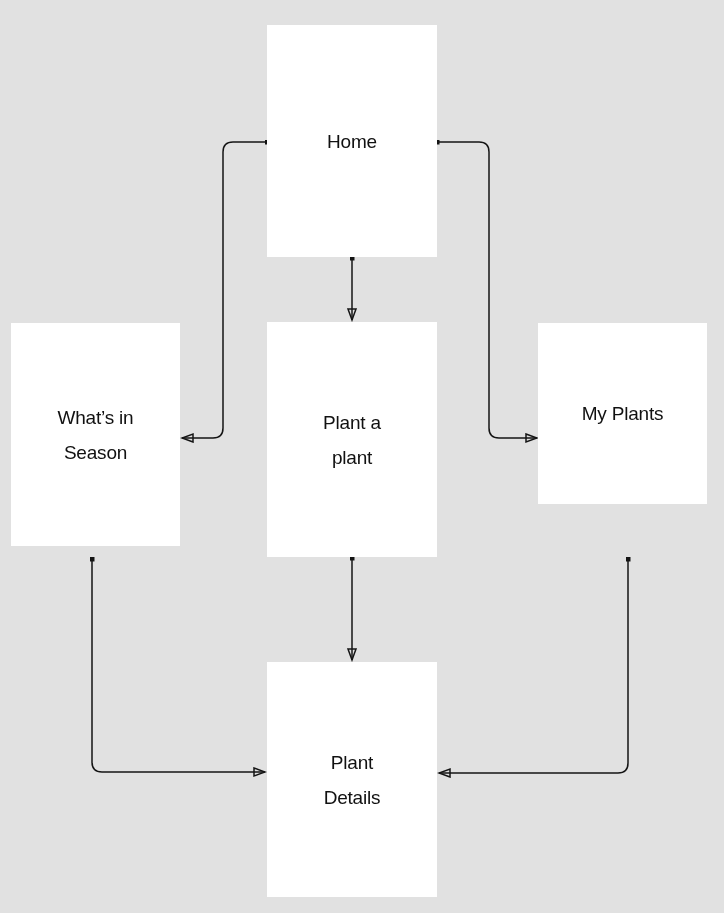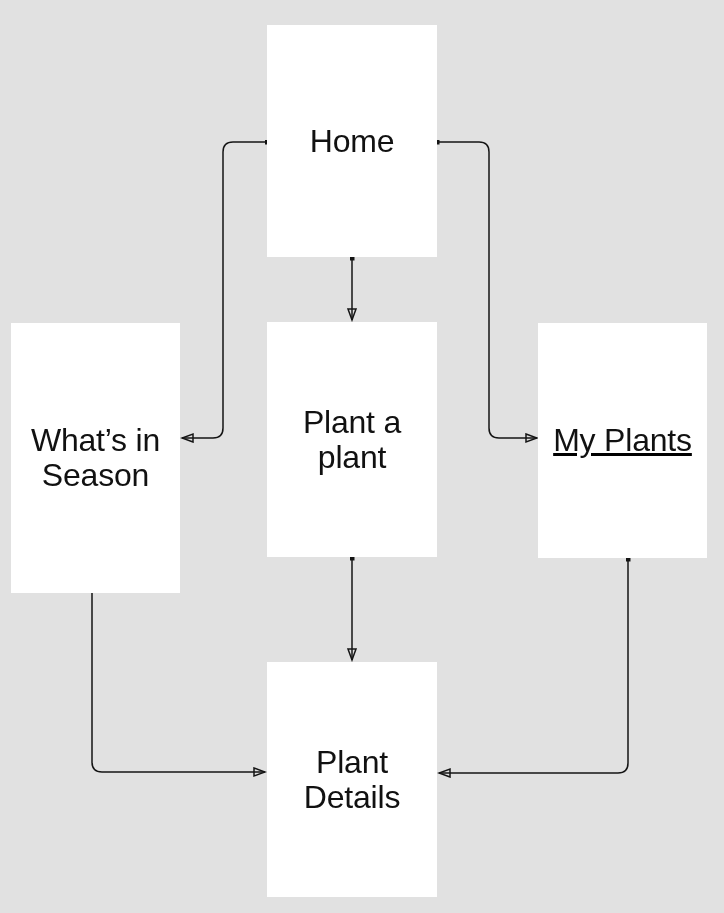--- a/index.html
+++ b/index.html
@@ -32,30 +32,30 @@
   }
   .node {
     position: absolute;
     background: #ffffff;
     display: flex;
     align-items: center;
     justify-content: center;
     text-align: center;
   }
   .node-label {
-    font-size: 32px;
+    font-size: 19px;
     line-height: 35px;
     color: #111111;
     white-space: pre-line;
     letter-spacing: -0.2px;
   }
   .node-home          { left: 267px; top: 25px;  width: 170px; height: 232px; }
-  .node-whats-in-season { left: 11px;  top: 323px; width: 169px; height: 270px; }
+  .node-whats-in-season { left: 11px;  top: 323px; width: 169px; height: 223px; }
   .node-find-a-plant  { left: 267px; top: 322px; width: 170px; height: 235px; }
-  .node-my-plants     { left: 538px; top: 323px; width: 169px; height: 235px; text-decoration: underline; }
+  .node-my-plants     { left: 538px; top: 323px; width: 169px; height: 181px; }
   .node-plant-details { left: 267px; top: 662px; width: 170px; height: 235px; }
 </style>
 </head>
 <body>
 
 <div class="canvas">
 
   <svg class="connectors" viewBox="0 0 724 913" xmlns="http://www.w3.org/2000/svg">
     <defs>
       <marker id="arrow" markerUnits="userSpaceOnUse" markerWidth="14" markerHeight="12" refX="12" refY="5" orient="auto">

